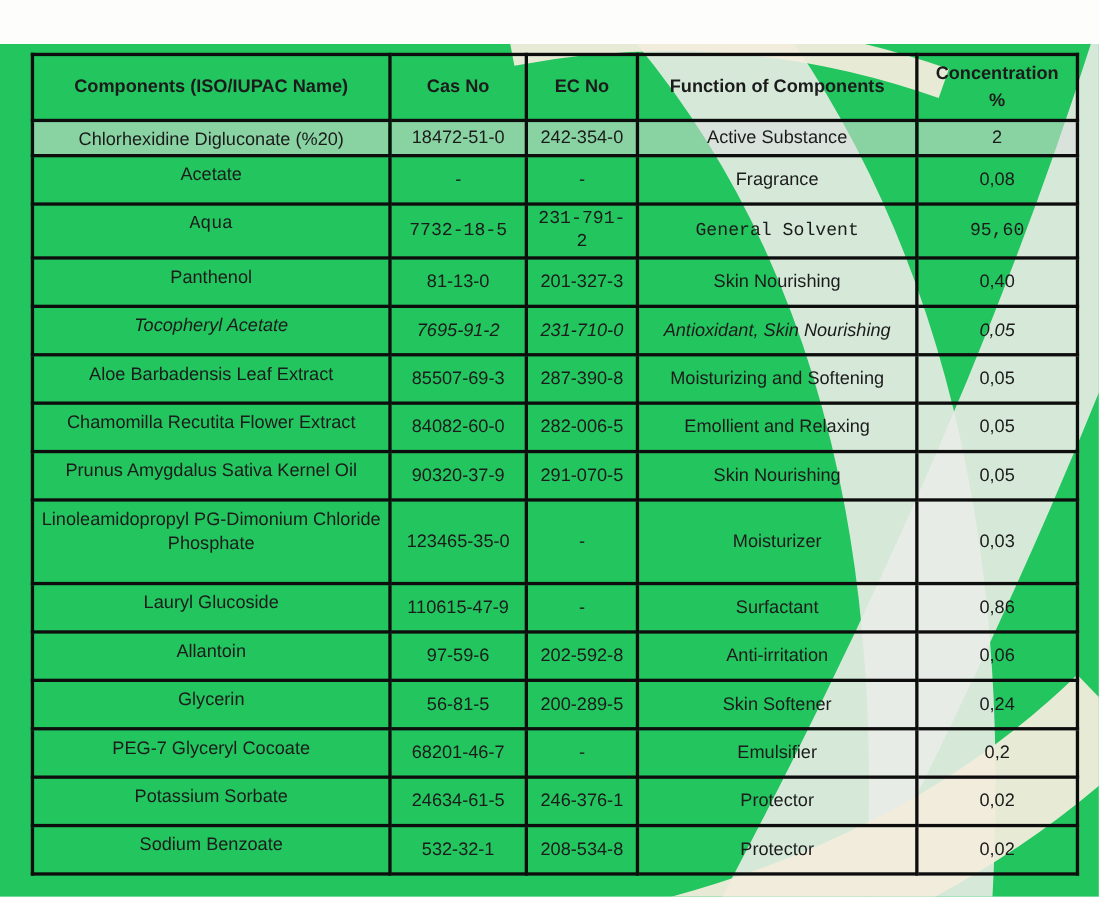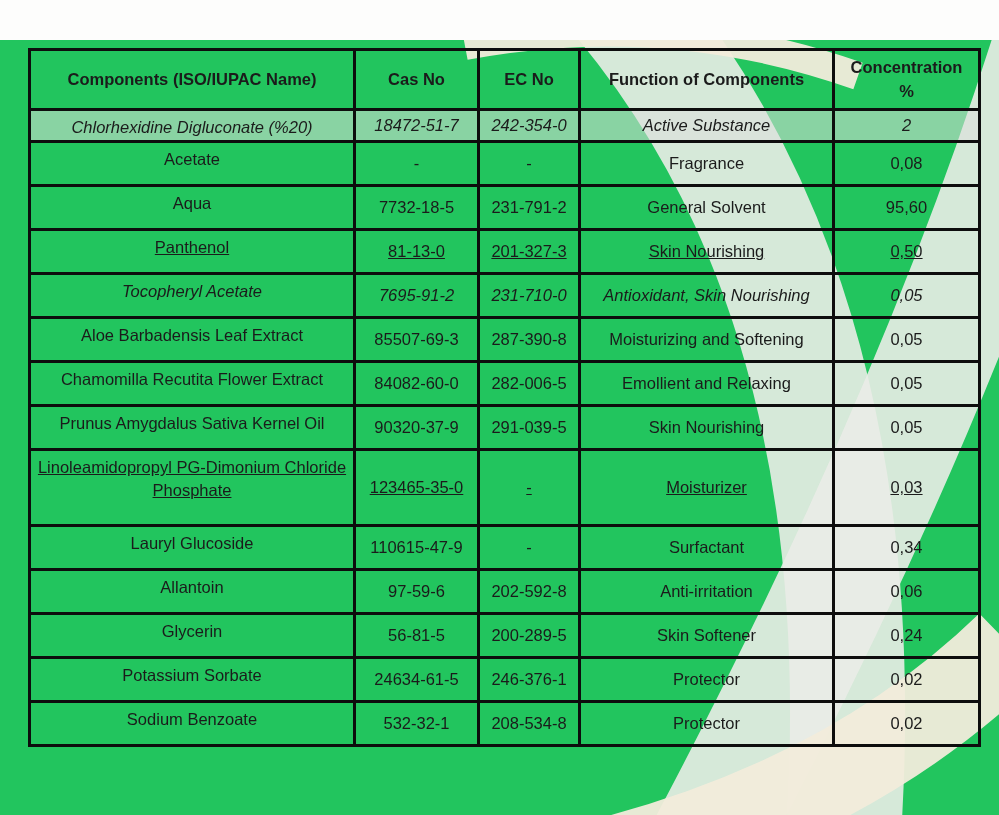--- a/index.html
+++ b/index.html
@@ -55,21 +55,20 @@
     vertical-align: middle;
     line-height: 1.25;
   }
   table.components-table td.c-component {
     vertical-align: top;
     padding-top: 5px;
     line-height: 1.35;
   }
   tr.shaded td {
     background: rgba(223, 223, 221, 0.55);
-    font-style: italic;
   }
   .hdr-narrow {
     max-width: 122px;
     margin: 0 auto;
   }
 </style>
 </head>
 <body>
 
 <div class="page">
@@ -98,45 +97,45 @@
         <th>EC No</th>
         <th>Function of Components</th>
         <th>
           <div class="hdr-narrow">Concentration %</div>
         </th>
       </tr>
     </thead>
     <tbody id="rows-body">
         <tr class="shaded" style="height: 28px;">
           <td class="c-component">Chlorhexidine Digluconate (%20)</td>
-          <td>18472-51-7</td>
+          <td>18472-51-0</td>
           <td>242-354-0</td>
           <td>Active Substance</td>
           <td>2</td>
         </tr>
         <tr style="height: 44px;">
           <td class="c-component">Acetate</td>
           <td>-</td>
           <td>-</td>
           <td>Fragrance</td>
           <td>0,08</td>
         </tr>
-        <tr style="height: 44px;">
+        <tr style="height: 44px; font-family: Liberation Mono, monospace;">
           <td class="c-component">Aqua</td>
           <td>7732-18-5</td>
           <td>231-791-2</td>
           <td>General Solvent</td>
           <td>95,60</td>
         </tr>
-        <tr style="height: 44px; text-decoration: underline;">
+        <tr style="height: 44px;">
           <td class="c-component">Panthenol</td>
           <td>81-13-0</td>
           <td>201-327-3</td>
           <td>Skin Nourishing</td>
-          <td>0,50</td>
+          <td>0,40</td>
         </tr>
         <tr style="height: 44px; font-style: italic;">
           <td class="c-component">Tocopheryl Acetate</td>
           <td>7695-91-2</td>
           <td>231-710-0</td>
           <td>Antioxidant, Skin Nourishing</td>
           <td>0,05</td>
         </tr>
         <tr style="height: 44px;">
           <td class="c-component">Aloe Barbadensis Leaf Extract</td>
@@ -148,53 +147,60 @@
         <tr style="height: 44px;">
           <td class="c-component">Chamomilla Recutita Flower Extract</td>
           <td>84082-60-0</td>
           <td>282-006-5</td>
           <td>Emollient and Relaxing</td>
           <td>0,05</td>
         </tr>
         <tr style="height: 44px;">
           <td class="c-component">Prunus Amygdalus Sativa Kernel Oil</td>
           <td>90320-37-9</td>
-          <td>291-039-5</td>
+          <td>291-070-5</td>
           <td>Skin Nourishing</td>
           <td>0,05</td>
         </tr>
-        <tr style="height: 76px; text-decoration: underline;">
+        <tr style="height: 76px;">
           <td class="c-component">Linoleamidopropyl PG-Dimonium Chloride Phosphate</td>
           <td>123465-35-0</td>
           <td>-</td>
           <td>Moisturizer</td>
           <td>0,03</td>
         </tr>
         <tr style="height: 44px;">
           <td class="c-component">Lauryl Glucoside</td>
           <td>110615-47-9</td>
           <td>-</td>
           <td>Surfactant</td>
-          <td>0,34</td>
+          <td>0,86</td>
         </tr>
         <tr style="height: 44px;">
           <td class="c-component">Allantoin</td>
           <td>97-59-6</td>
           <td>202-592-8</td>
           <td>Anti-irritation</td>
           <td>0,06</td>
         </tr>
         <tr style="height: 44px;">
           <td class="c-component">Glycerin</td>
           <td>56-81-5</td>
           <td>200-289-5</td>
           <td>Skin Softener</td>
           <td>0,24</td>
         </tr>
         <tr style="height: 44px;">
+          <td class="c-component">PEG-7 Glyceryl Cocoate</td>
+          <td>68201-46-7</td>
+          <td>-</td>
+          <td>Emulsifier</td>
+          <td>0,2</td>
+        </tr>
+        <tr style="height: 44px;">
           <td class="c-component">Potassium Sorbate</td>
           <td>24634-61-5</td>
           <td>246-376-1</td>
           <td>Protector</td>
           <td>0,02</td>
         </tr>
         <tr style="height: 44px;">
           <td class="c-component">Sodium Benzoate</td>
           <td>532-32-1</td>
           <td>208-534-8</td>

